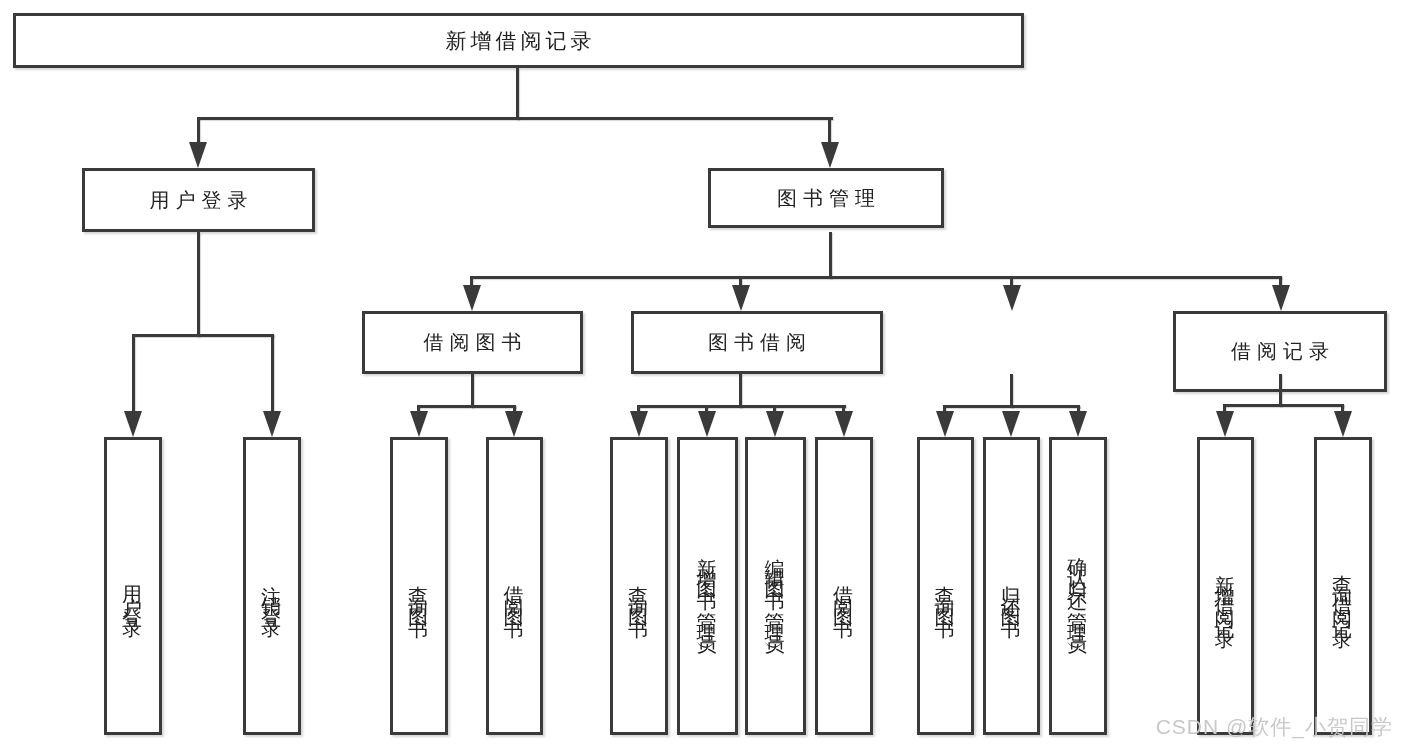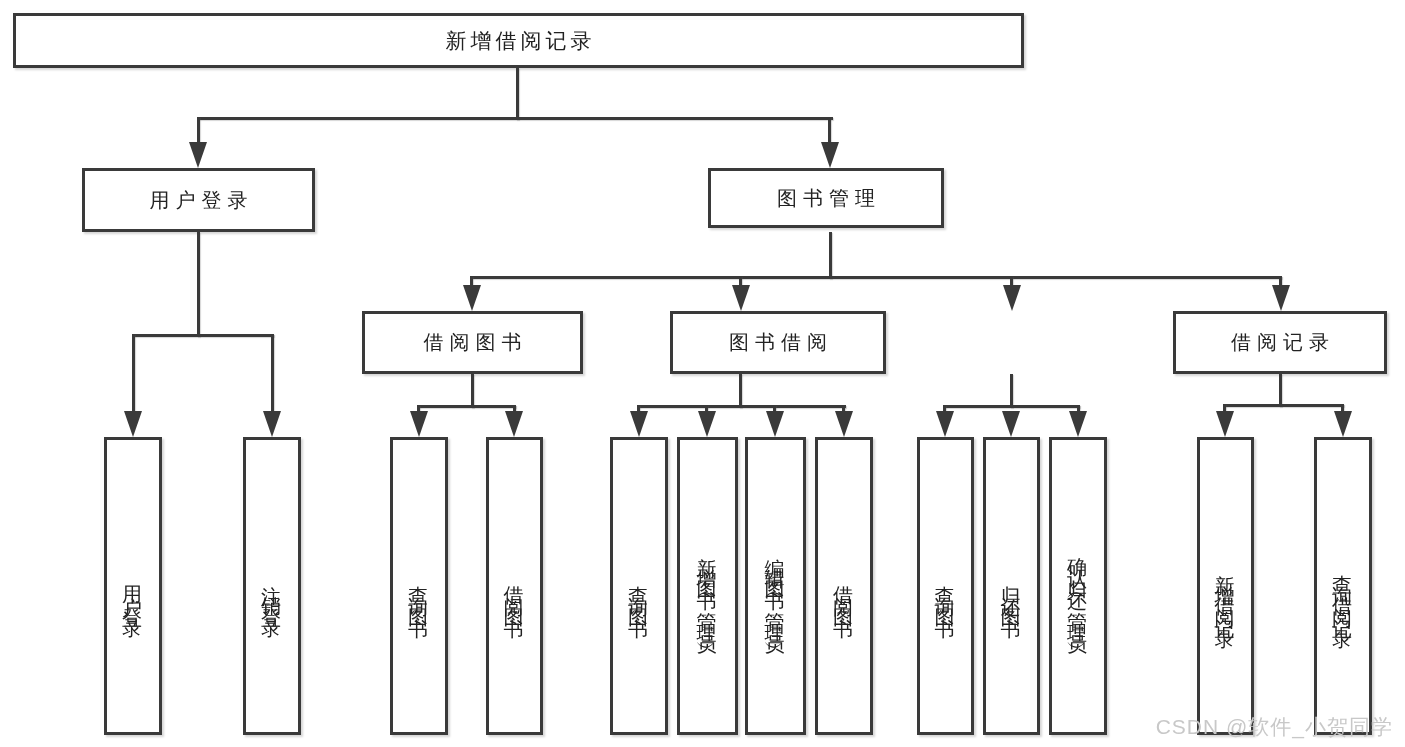--- a/index.html
+++ b/index.html
@@ -109,24 +109,24 @@
   <div class="ln vl" style="left:1010px;top:276px;height:11px"></div>
   <div class="ln vl" style="left:1279px;top:276px;height:11px"></div>
   <div class="ar" style="left:463px;top:285px"></div>
   <div class="ar" style="left:732px;top:285px"></div>
   <div class="ar" style="left:1003px;top:285px"></div>
   <div class="ar" style="left:1272px;top:285px"></div>
 
   <div class="box" style="left:362px;top:311px;width:221px;height:63px">
     <span class="hlabel">借阅图书</span>
   </div>
-  <div class="box" style="left:670px;top:311px;width:216px;height:63px">
+  <div class="box" style="left:631px;top:311px;width:252px;height:63px">
     <span class="hlabel">图书借阅</span>
   </div>
-  <div class="box" style="left:1173px;top:311px;width:214px;height:63px">
+  <div class="box" style="left:1173px;top:311px;width:214px;height:81px">
     <span class="hlabel">借阅记录</span>
   </div>
 
   <div class="ln vl" style="left:471px;top:374px;height:34px"></div>
   <div class="ln hl" style="left:417px;top:405px;width:99px"></div>
   <div class="ln vl" style="left:417px;top:405px;height:8px"></div>
   <div class="ln vl" style="left:513px;top:405px;height:8px"></div>
   <div class="ar" style="left:410px;top:411px"></div>
   <div class="ar" style="left:505px;top:411px"></div>
 

